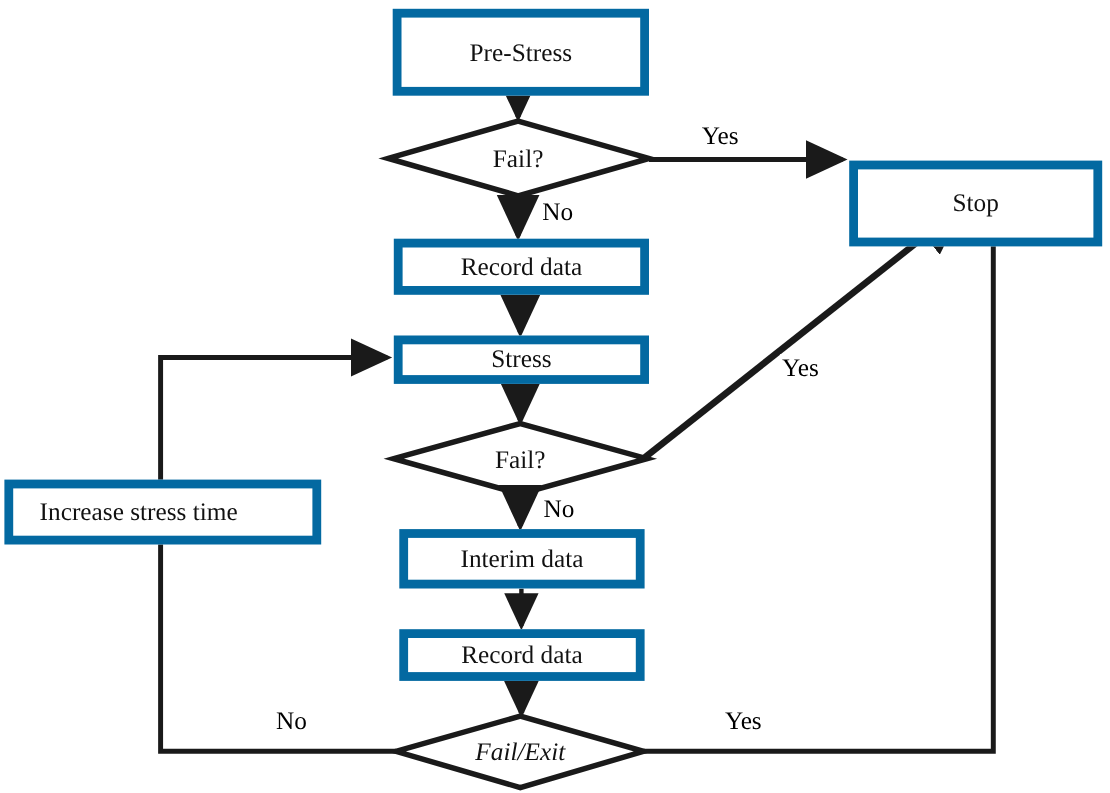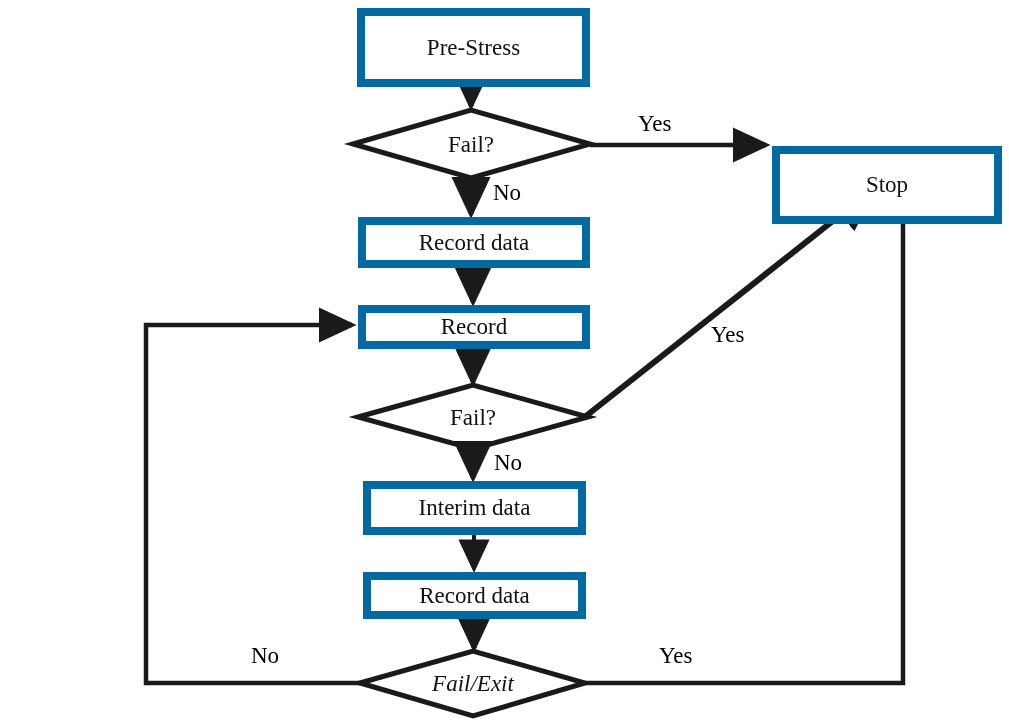--- a/index.html
+++ b/index.html
@@ -69,35 +69,38 @@
     <div>
       <span>Pre-Stress</span>
     </div>
   </div>
 
   <div class="node" style="left:358px;top:217px;width:232px;height:51px;">
     <span>Record data</span>
   </div>
 
   <div class="node" style="left:358px;top:305px;width:232px;height:44px;">
-    <span>Record</span>
+    <span>Stress</span>
   </div>
 
   <div class="node" style="left:363px;top:481px;width:223px;height:54px;">
     <span>Interim data</span>
   </div>
 
   <div class="node" style="left:363px;top:572px;width:223px;height:47px;">
     <span>Record data</span>
   </div>
 
   <div class="node" style="left:772px;top:107px;width:230px;height:78px;margin-top:39px;">
     <span>Stop</span>
   </div>
 
+  <div class="node" style="left:4px;top:436px;width:288px;height:59px;justify-content:flex-start;padding-left:24px;">
+    <span>Increase stress time</span>
+  </div>
 
   <div class="diamond-label" style="left:421px;top:132px;width:100px;">
     <span>Fail?</span>
   </div>
 
   <div class="diamond-label" style="left:423px;top:405px;width:100px;">
     <span>Fail?</span>
   </div>
 
   <div class="diamond-label" style="left:408px;top:671px;width:130px;font-style:italic;">

